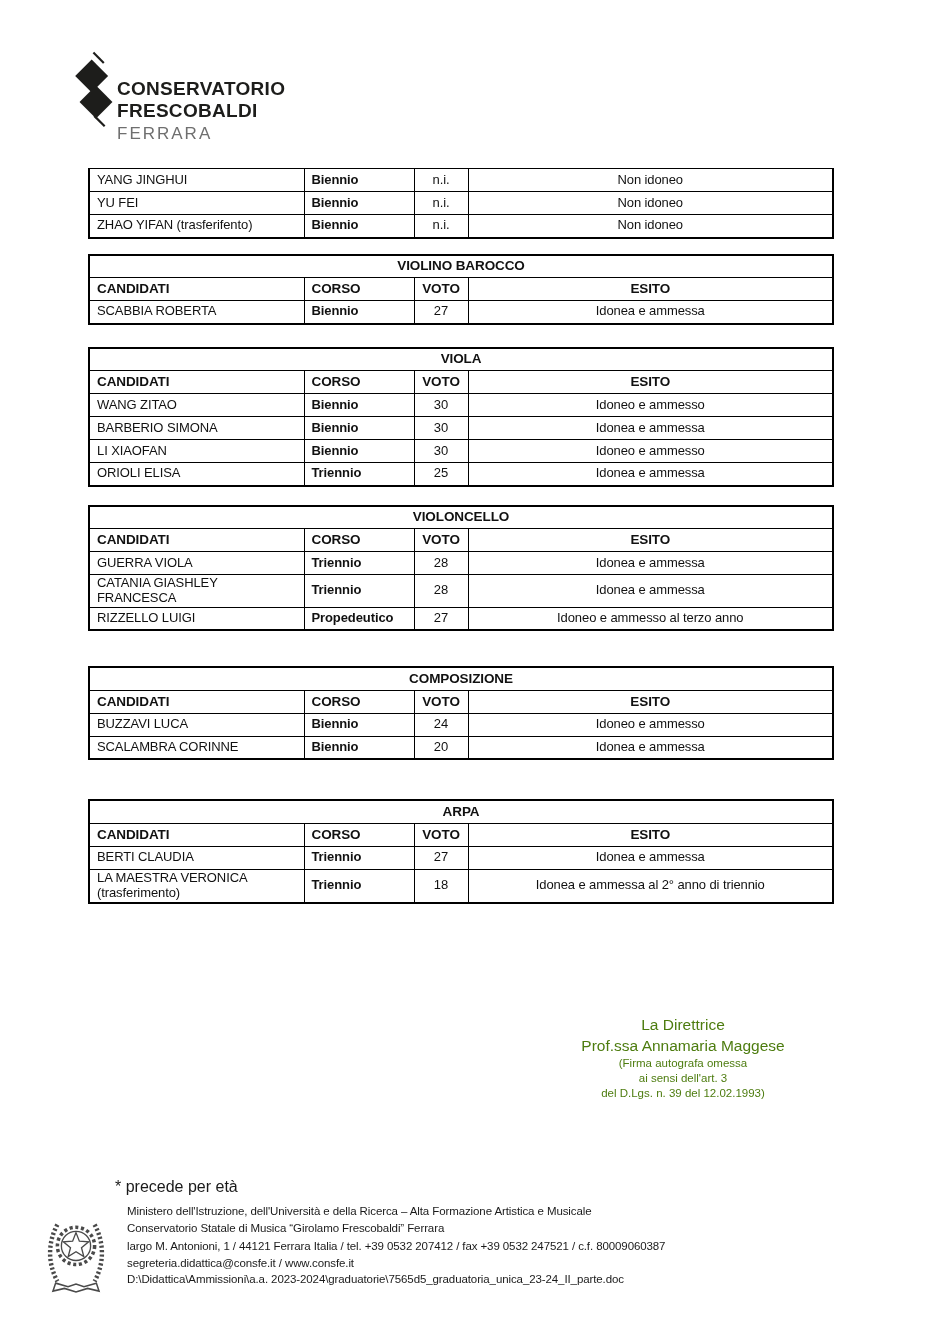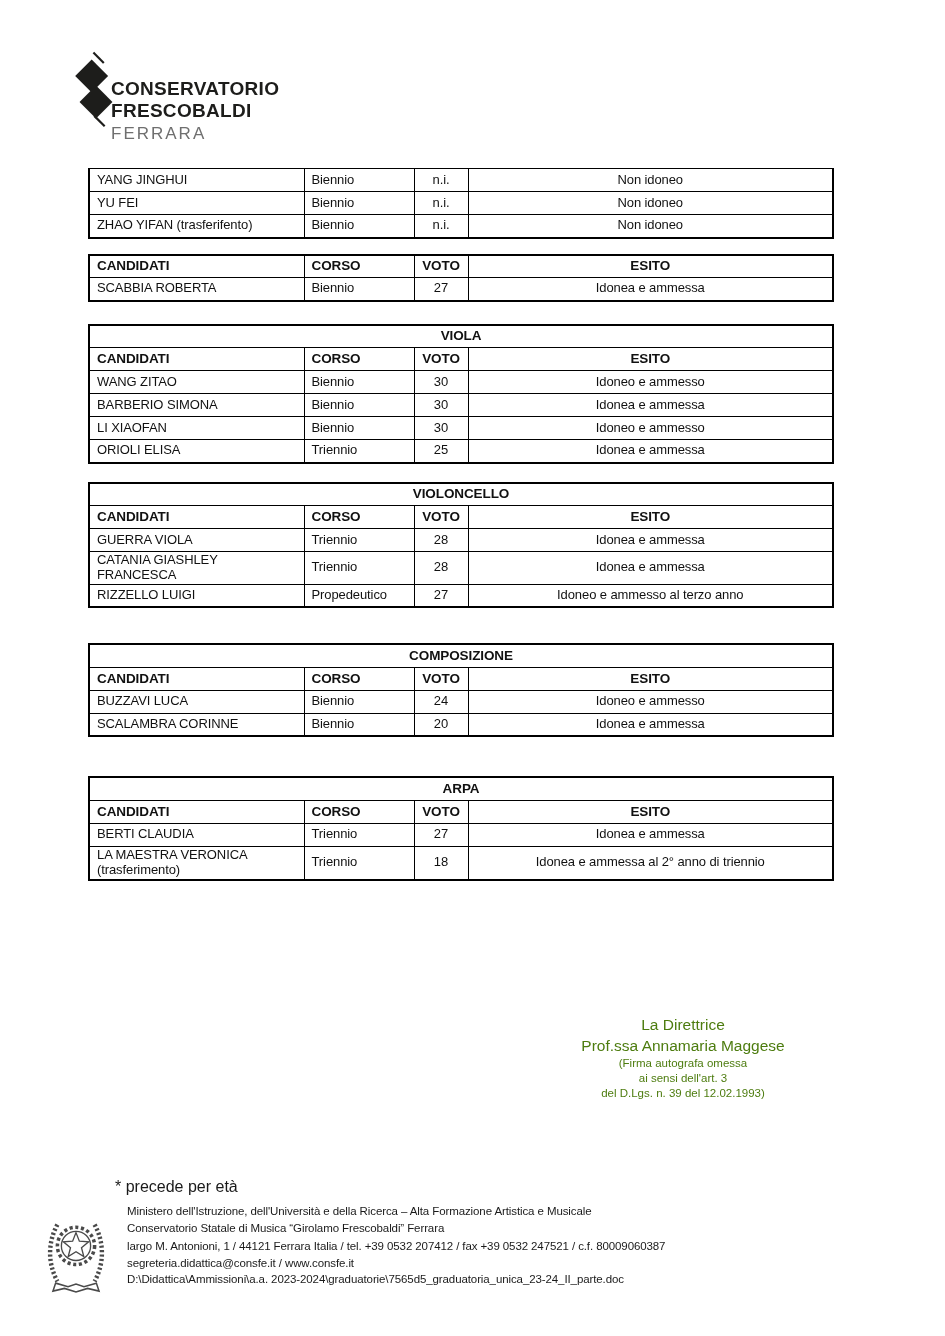--- a/index.html
+++ b/index.html
@@ -2,34 +2,34 @@
 <html><head>
 <meta charset="utf-8">
 <style>
   * { margin:0; padding:0; box-sizing:border-box; }
   html,body { background:#ffffff; }
   body { font-family:"Liberation Sans","DejaVu Sans",sans-serif; color:#111; }
   .page { position:relative; width:945px; height:1336px; background:#fff; overflow:hidden; }
 
   
   .logo-mark { position:absolute; left:70px; top:50px; }
-  .logo-text { position:absolute; left:111px; top:78px; }
+  .logo-text { position:absolute; left:117px; top:78px; }
   .logo-l1 { font-size:19px; font-weight:bold; color:#1d1d1b; letter-spacing:.3px; line-height:22px; }
   .logo-l2 { font-size:17px; font-weight:400; color:#6f6f6f; letter-spacing:2px; line-height:23px; }
 
   
   .content { position:absolute; left:88px; top:168px; width:746px; }
   .doc-table { border-collapse:collapse; width:746px; table-layout:fixed;
                font-size:13px; color:#111; border:2px solid #000; letter-spacing:-.1px; }
   .doc-table td { border:1px solid #000; height:23px; padding:1px 7px; line-height:1.15;
                   overflow:hidden; }
   .title-row td { font-weight:bold; text-align:center; font-size:13.5px; }
   .header-row td { font-weight:bold; font-size:13.5px; }
   .th-center { text-align:center; }
-  .cell-corso { font-weight:normal; }
+  .cell-corso { font-weight:bold; }
   .cell-voto, .cell-esito { text-align:center; }
   .continuation { border-top:1px solid #000; }
   .sec-0 { margin-top:15px; }
   .sec-1 { margin-top:22px; }
   .sec-2 { margin-top:18px; }
   .sec-3 { margin-top:35px; }
   .sec-4 { margin-top:39px; }
 
   
   .signature { position:absolute; left:500px; top:1014px; width:366px; text-align:center; color:#4d7c0f; }
@@ -91,20 +91,23 @@
         </tbody>
       </table>
       <table class="doc-table sec-0">
         <colgroup>
           <col style="width: 215px;">
           <col style="width: 110px;">
           <col style="width: 54px;">
           <col style="width: 365px;">
         </colgroup>
         <tbody>
+          <tr class="title-row">
+            <td colspan="4">VIOLINO BAROCCO</td>
+          </tr>
           <tr class="header-row">
             <td>CANDIDATI</td>
             <td>CORSO</td>
             <td class="th-center">VOTO</td>
             <td class="th-center">ESITO</td>
           </tr>
           <tr>
             <td class="cell-name">SCABBIA ROBERTA</td>
             <td class="cell-corso">Biennio</td>
             <td class="cell-voto">27</td>

